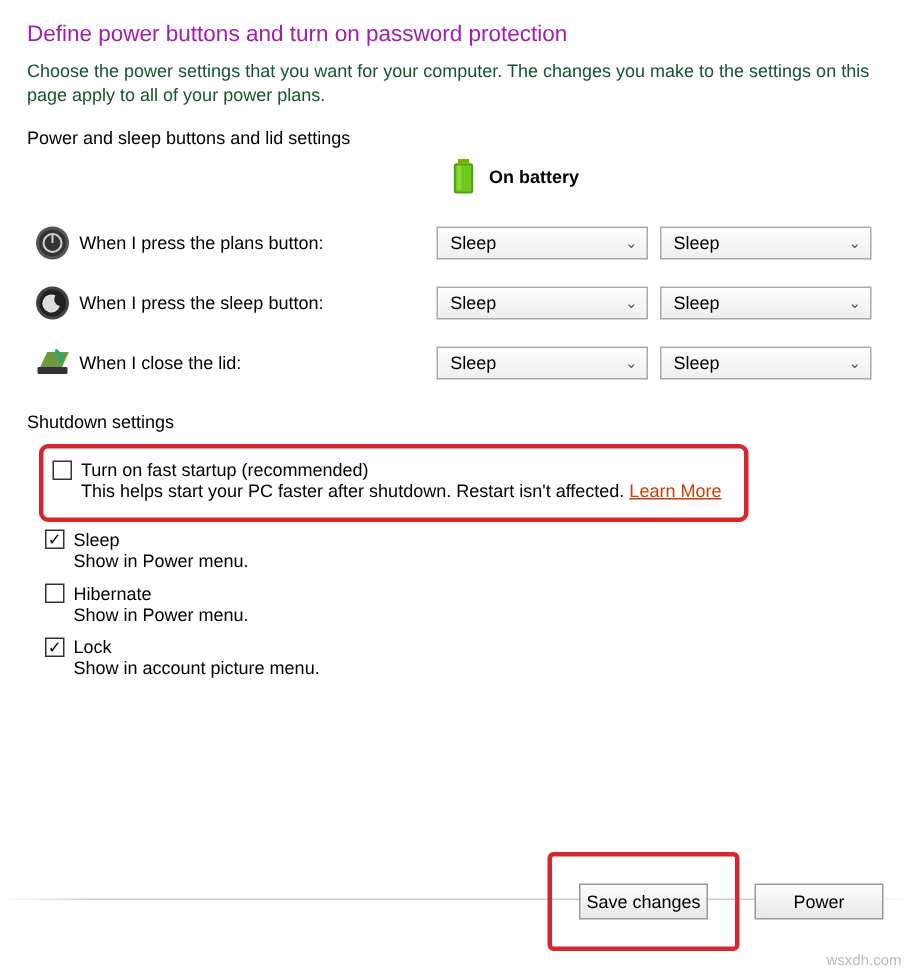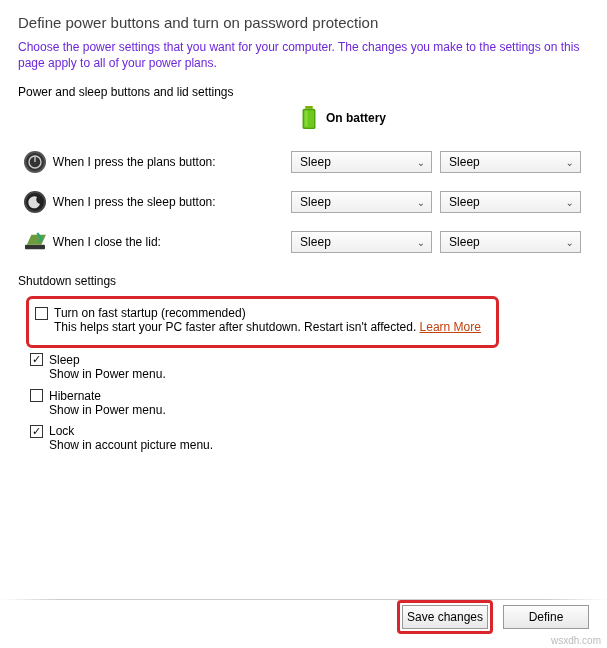--- a/index.html
+++ b/index.html
@@ -1,19 +1,19 @@
 <!DOCTYPE html>
 <html><head>
   <meta charset="utf-8">
   <style>
     * { margin: 0; padding: 0; box-sizing: border-box; font-family: 'Segoe UI', Tahoma, sans-serif; }
     body { background: #fff; width: 607px; height: 648px; font-size: 12px; color: #000; position: relative; }
     .content { padding: 14px 18px 0 18px; }
-    .title { color: #404040; font-size: 15px; margin-bottom: 8px; }
-    .subtitle { font-size: 12px; color: #6d28d9; line-height: 1.35; margin-bottom: 14px; }
+    .title { color: #a21caf; font-size: 15px; margin-bottom: 8px; }
+    .subtitle { font-size: 12px; color: #14532d; line-height: 1.35; margin-bottom: 14px; }
     .section-label { font-size: 12px; margin-bottom: 7px; }
     .col-headers { display: flex; align-items: center; padding-left: 282px; margin-bottom: 12px; gap: 0; }
     .col-header-cell { display: flex; align-items: center; gap: 8px; width: 150px; font-weight: bold; }
     .icon-batt { width: 18px; height: 24px; }
     .icon-plug { width: 32px; height: 20px; }
     .setting-row { display: flex; align-items: center; height: 40px; }
     .setting-icon { width: 36px; display:flex; justify-content:center; }
     .setting-label { width: 246px; font-size: 12px; }
     .dropdown { width: 145px; height: 22px; margin-right: 8px; border: 1px solid #aaa; background: linear-gradient(#fdfdfd,#efefef); display: flex; align-items: center; justify-content: space-between; padding: 0 6px 0 8px; font-size: 12px; cursor: pointer; }
     .dropdown:first-of-type { margin-right: 16px; }
@@ -23,21 +23,21 @@
     .cb-row { display: flex; align-items: center; gap: 6px; }
     .cb-box { width: 13px; height: 13px; border: 1px solid #333; display:flex; align-items:center; justify-content:center; font-size:11px; background:#fff; cursor:pointer; }
     .cb-label-strong { font-weight: normal; font-size: 12px; }
     .cb-desc { margin-left: 19px; font-size: 12px; color:#000; line-height:1.3; }
     .cb-desc a { color: #c2410c; }
     .highlight-box { border: 3px solid #d9262c; border-radius: 6px; padding: 4px 6px 6px 6px; margin-left: 8px; margin-right: 90px; margin-bottom:2px; }
     .highlight-box .checkbox-item { padding-left: 0; }
     .footer { position: absolute; bottom: 14px; right: 18px; display: flex; gap: 10px; align-items: center; }
     .separator { position: absolute; bottom: 48px; left: 0; right: 0; height:1px; background: linear-gradient(to right, transparent, #ccc 10%, #ccc 90%, transparent); }
     .btn { min-width: 86px; height: 24px; background: linear-gradient(#fdfdfd,#e8e8e8); border: 1px solid #999; font-size: 12px; cursor: pointer; }
-    .btn-save-wrap { border: 3px solid #d9262c; border-radius: 4px; padding: 2px; display:inline-block; }
+    .btn-save-wrap { border: 3px solid #d9262c; border-radius: 4px; padding: 18px; display:inline-block; }
     .watermark { position: absolute; bottom: 2px; right: 6px; font-size: 10px; color: #bbb; }
   </style>
 </head>
 <body>
 
 <div class="content">
   <div class="title">Define power buttons and turn on password protection</div>
   <div class="subtitle">Choose the power settings that you want for your computer. The changes you make to the settings on this page apply to all of your power plans.</div>
   <div class="section-label">Power and sleep buttons and lid settings</div>
 
@@ -150,16 +150,16 @@
     <div class="cb-desc">Show in account picture menu.</div>
   </div>
 </div>
 
 <div class="separator"></div>
 
 <div class="footer">
   <span class="btn-save-wrap">
     <button class="btn">Save changes</button>
   </span>
-  <button class="btn">Define</button>
+  <button class="btn">Power</button>
 </div>
 
 <div class="watermark">wsxdh.com</div>
 
 </body></html>

